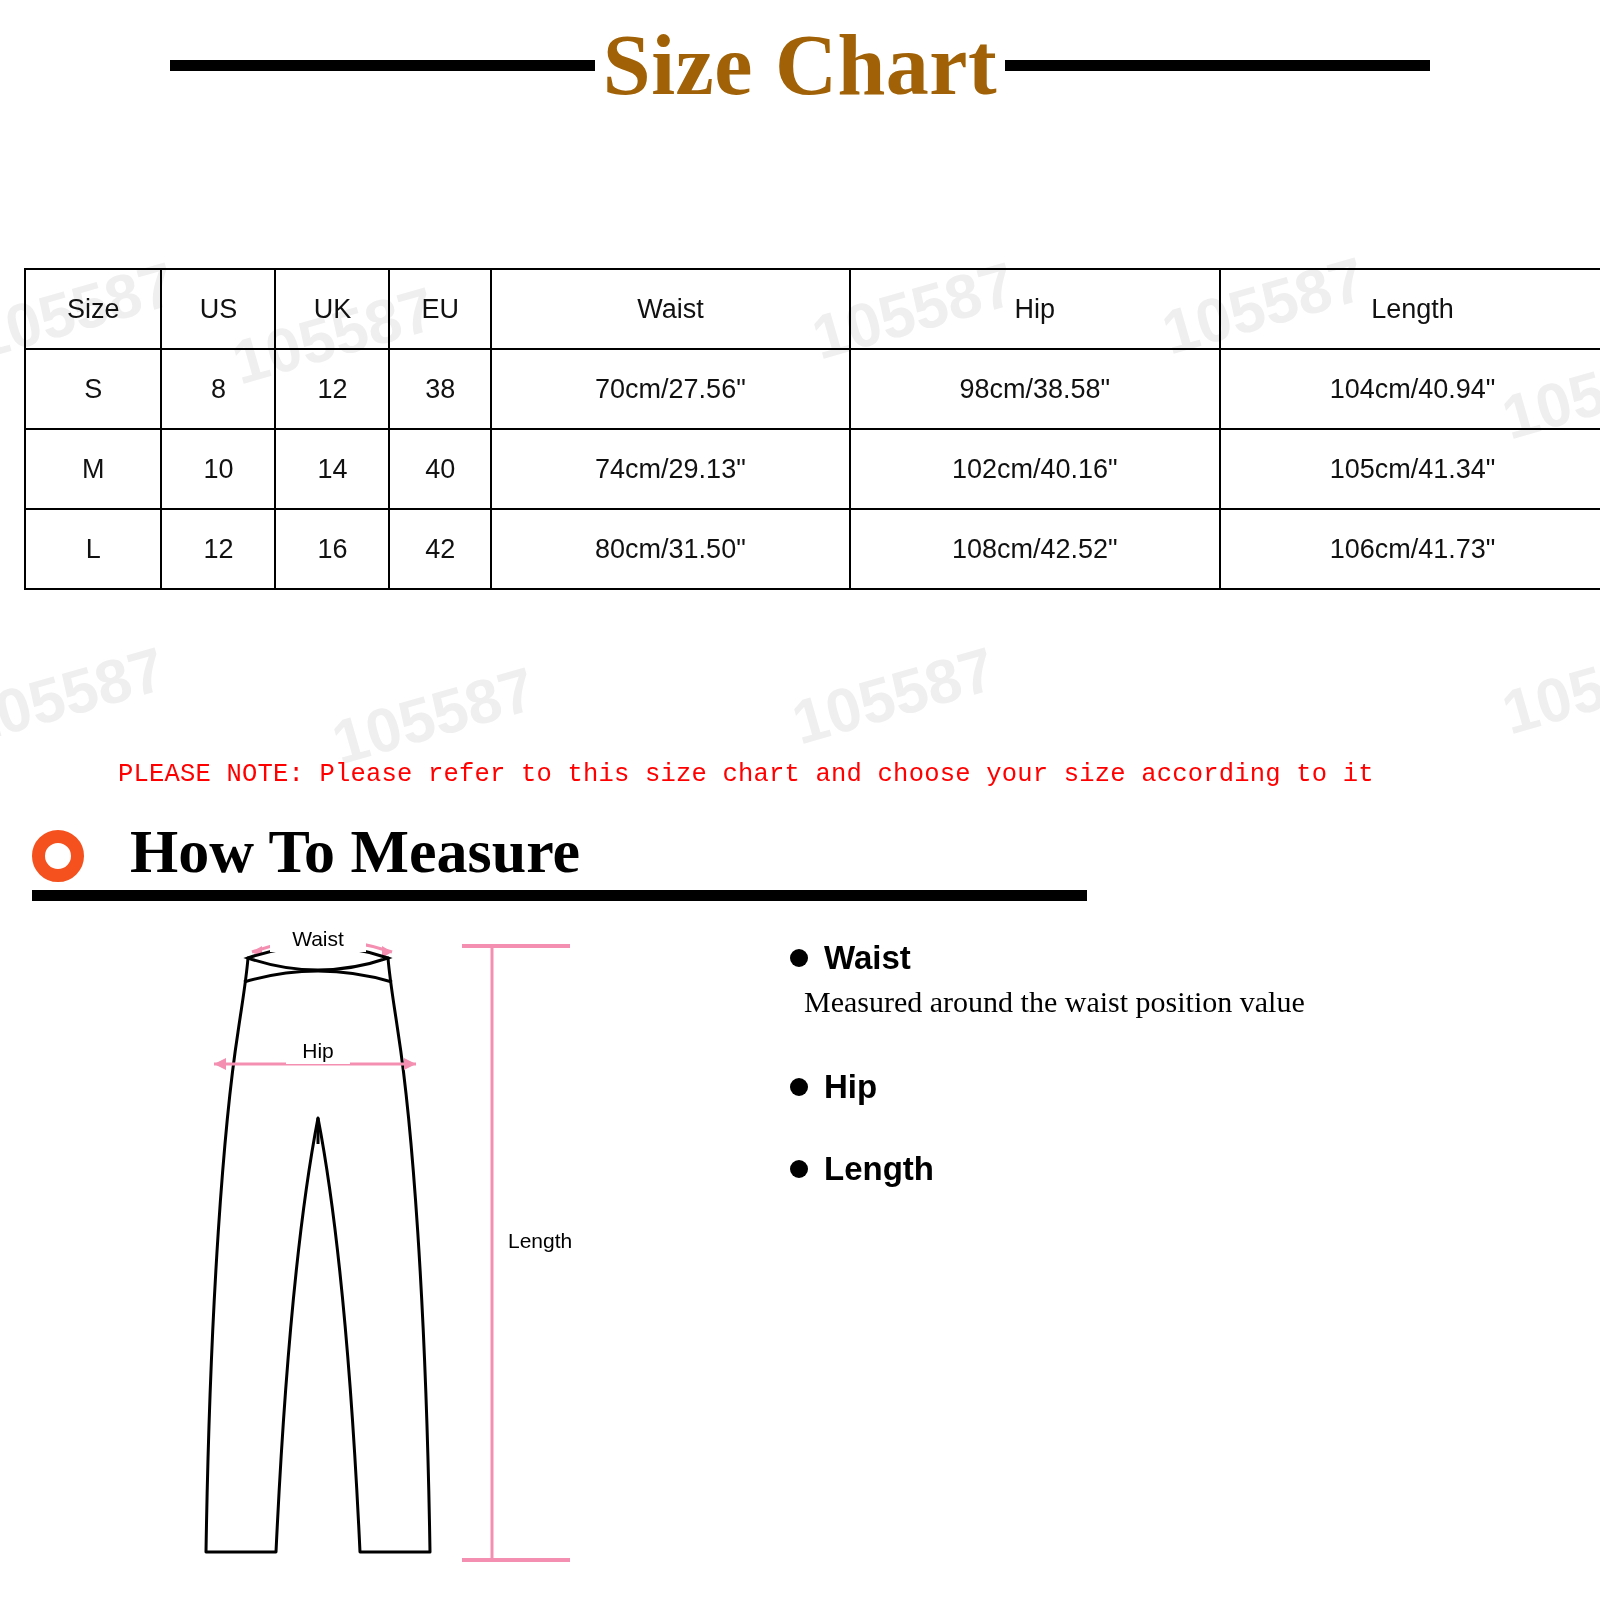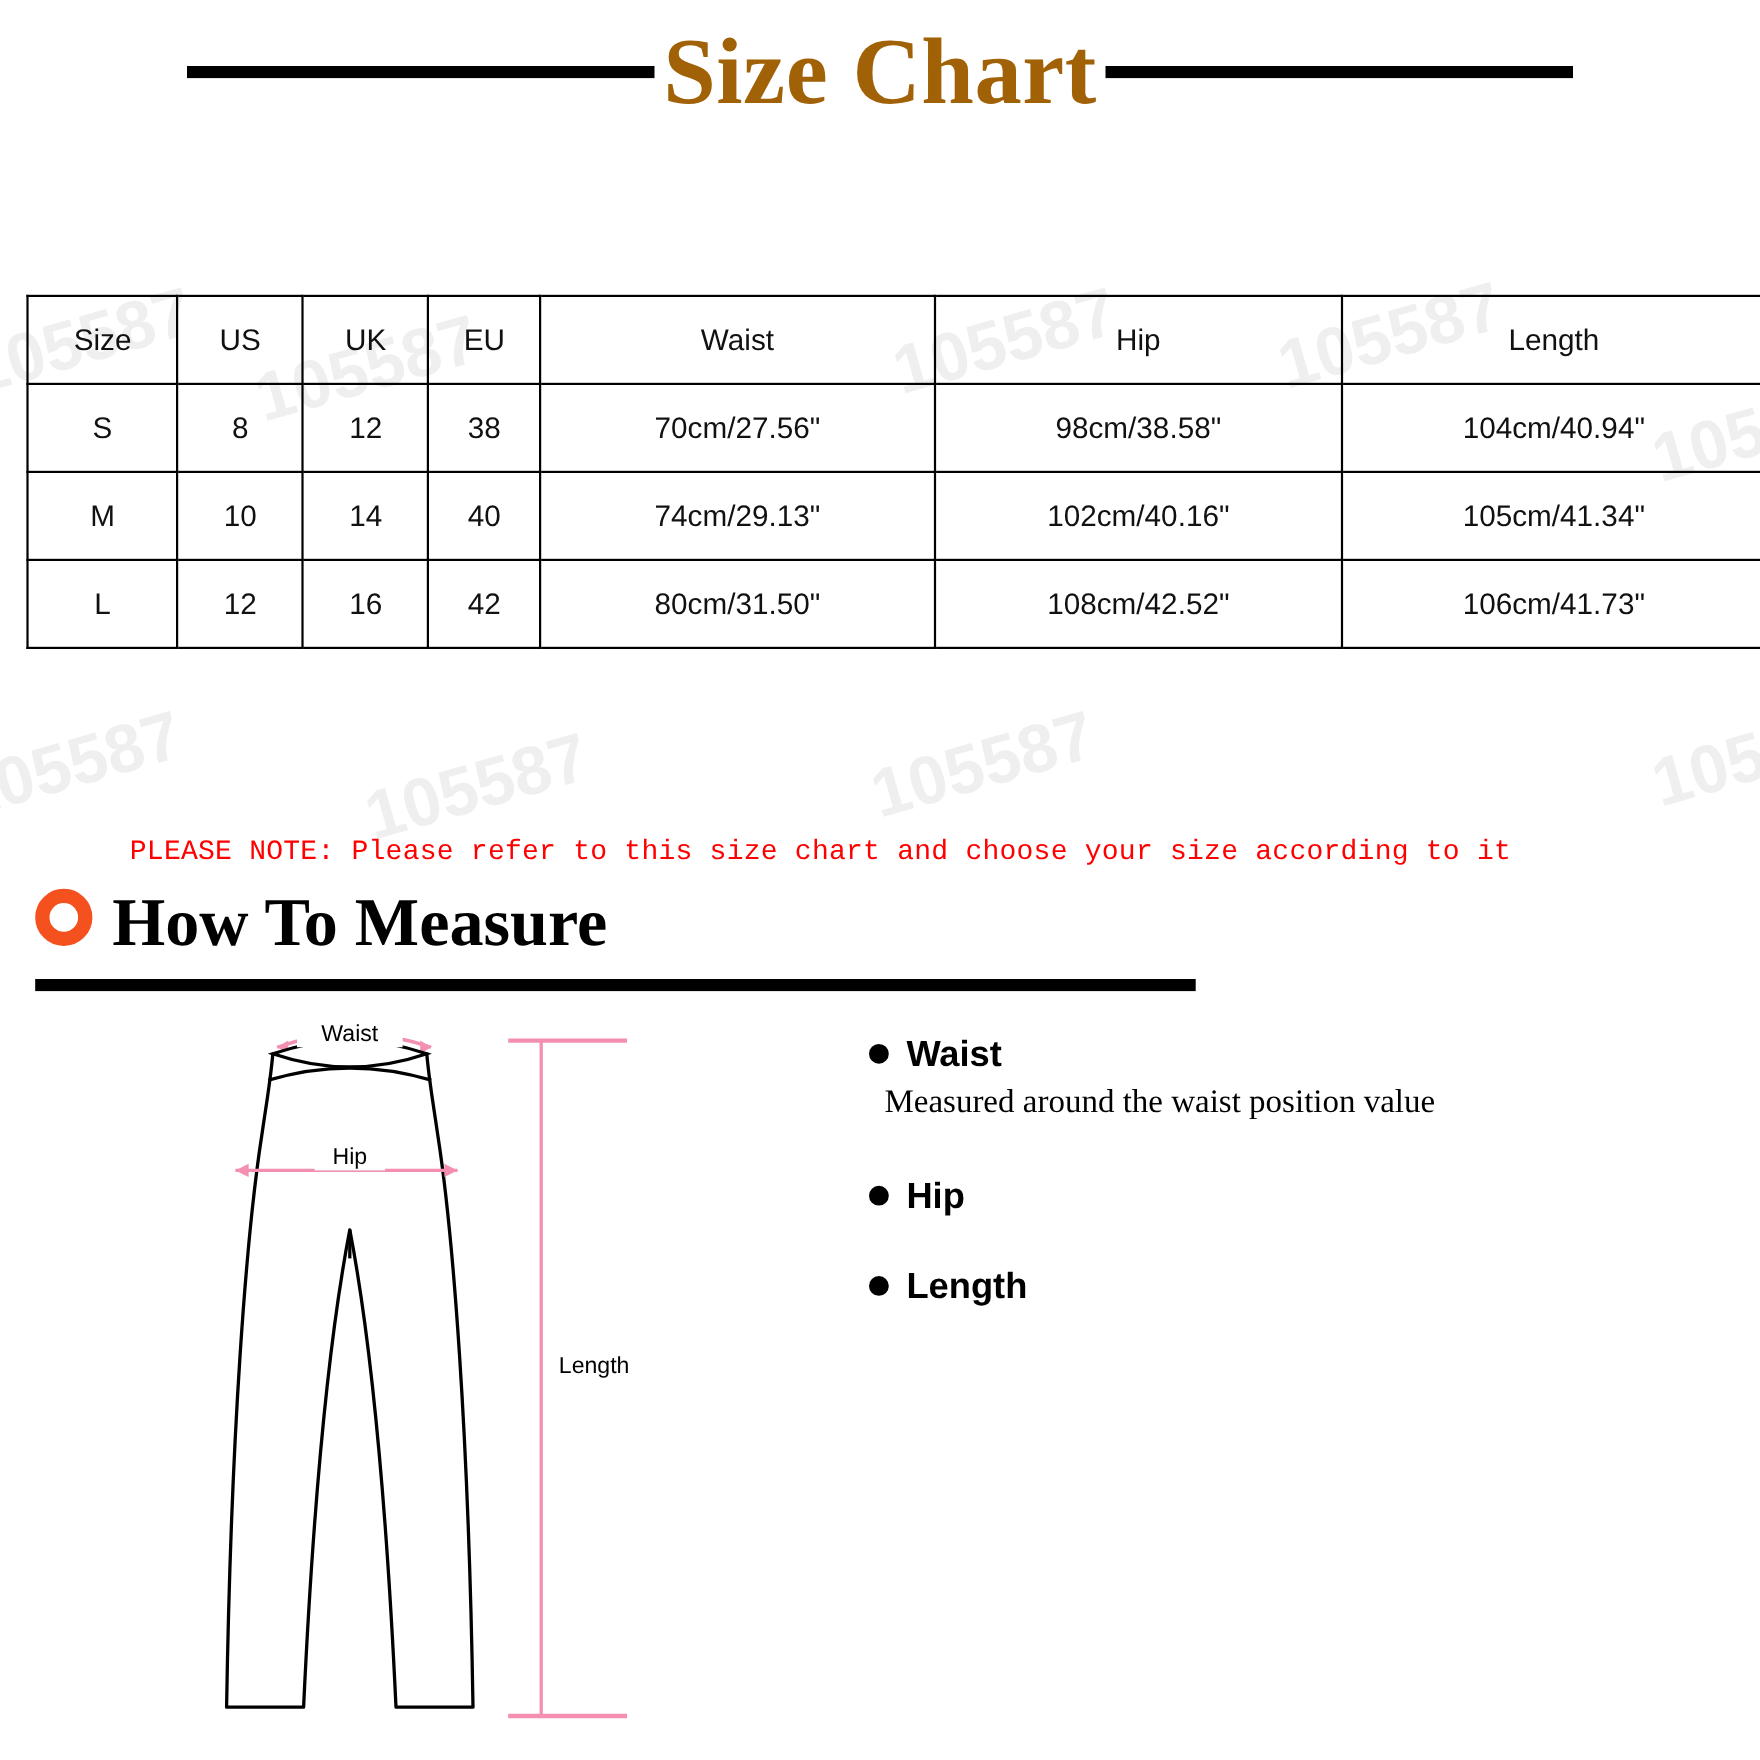--- a/index.html
+++ b/index.html
@@ -107,22 +107,23 @@
   
   .htm-block {
     position: absolute;
     top: 808px;
     left: 32px;
     width: 1100px;
     z-index: 3;
   }
   .htm-row {
     display: flex;
-    align-items: flex-start;
+    align-items: flex-end;
     height: 74px;
+    gap: 28px;
   }
   .htm-ring {
     width: 52px;
     height: 52px;
     border-radius: 50%;
     border: 13px solid #f4511e;
     box-sizing: border-box;
     margin-right: 18px;
     flex: 0 0 auto;
   }

